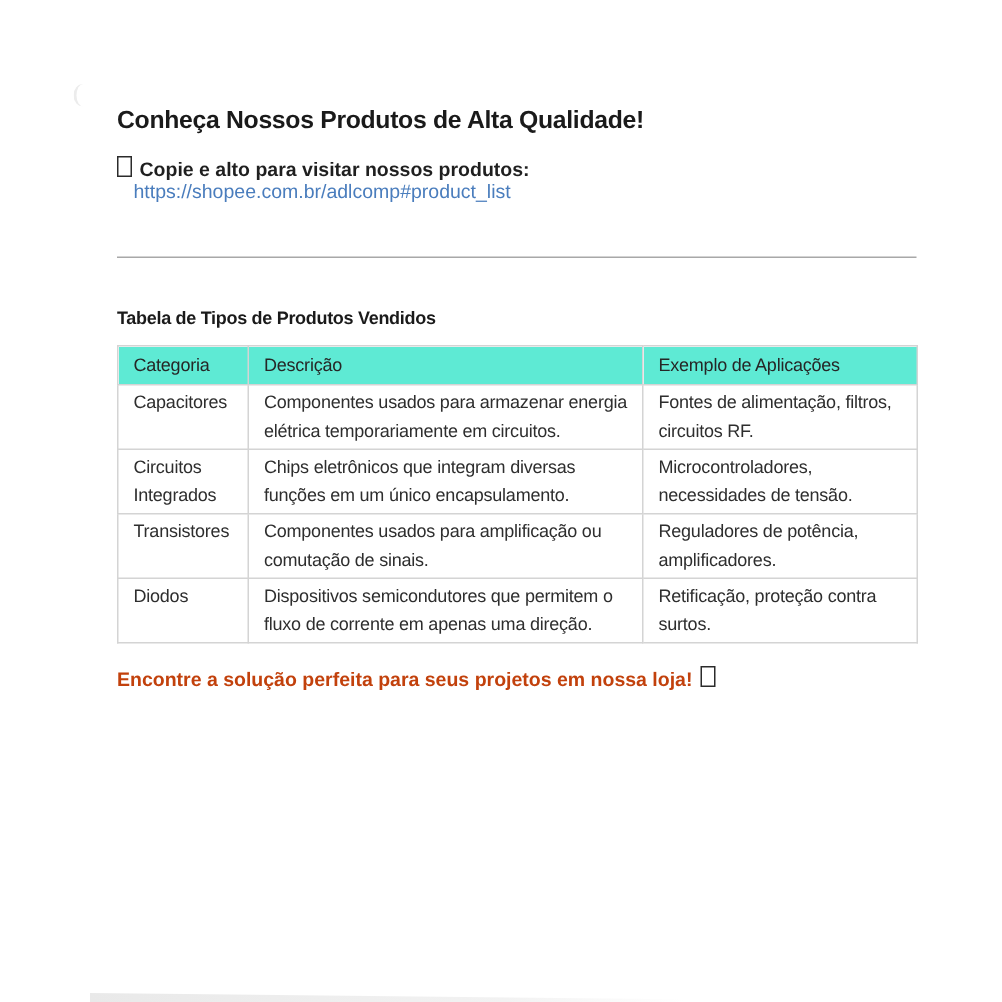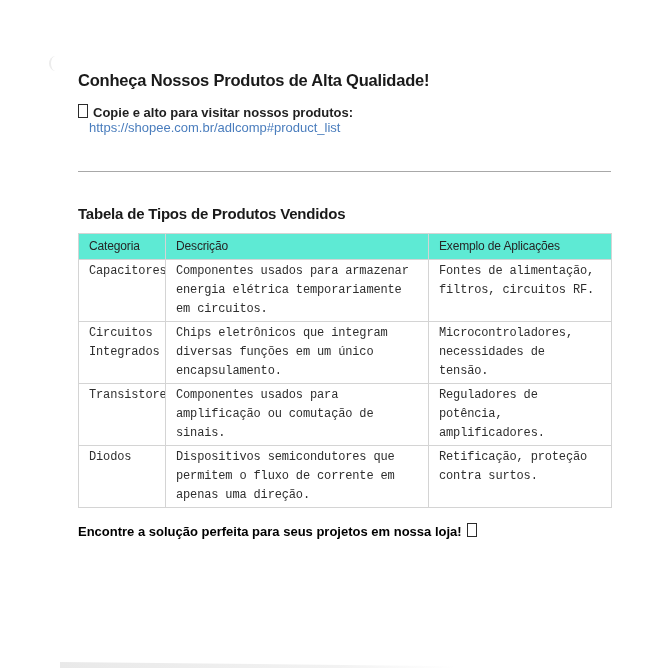--- a/index.html
+++ b/index.html
@@ -45,21 +45,21 @@
     border:1.3px solid #2b2b2b;
     vertical-align:-1px;
     margin-right:5px;
   }
   .divider {
     border:none;
     border-top:1.5px solid #a8a8a8;
     margin:36px 0 0 0;
   }
   .table-title {
-    font-size:15px;
+    font-size:12px;
     font-weight:bold;
     color:#1a1a1a;
     letter-spacing:-0.2px;
     margin:33px 0 0 0;
   }
   table.products {
     border-collapse:collapse;
     table-layout:fixed;
     width:533px;
     margin-top:11px;
@@ -75,29 +75,29 @@
     font-weight:normal;
     color:#2e2e2e;
     overflow:hidden;
   }
   .products thead th {
     background:#5eead4;
     padding-top:3px;
     padding-bottom:3px;
     color:#262626;
   }
-  .products tbody td { height:38px;font-family:Liberation Mono, monospace; }
+  .products tbody td { height:38px; }
   .col-cat { width:87px; }
   .col-desc { width:263px; }
   .col-app { width:183px; }
   .footer-line {
     font-size:13px;
     font-weight:bold;
     margin:15px 0 0 0;
-    color:#000000;
+    color:#c2410c;
   }
   .footer-line .tofu { margin-right:0; margin-left:2px; }
   .margin-artifact {
     position:absolute;
     left:49px; top:56px;
     width:11px; height:15px;
     border-left:2px solid #ececec;
     border-radius:50% / 50%;
   }
   .page-bottom-shadow {

